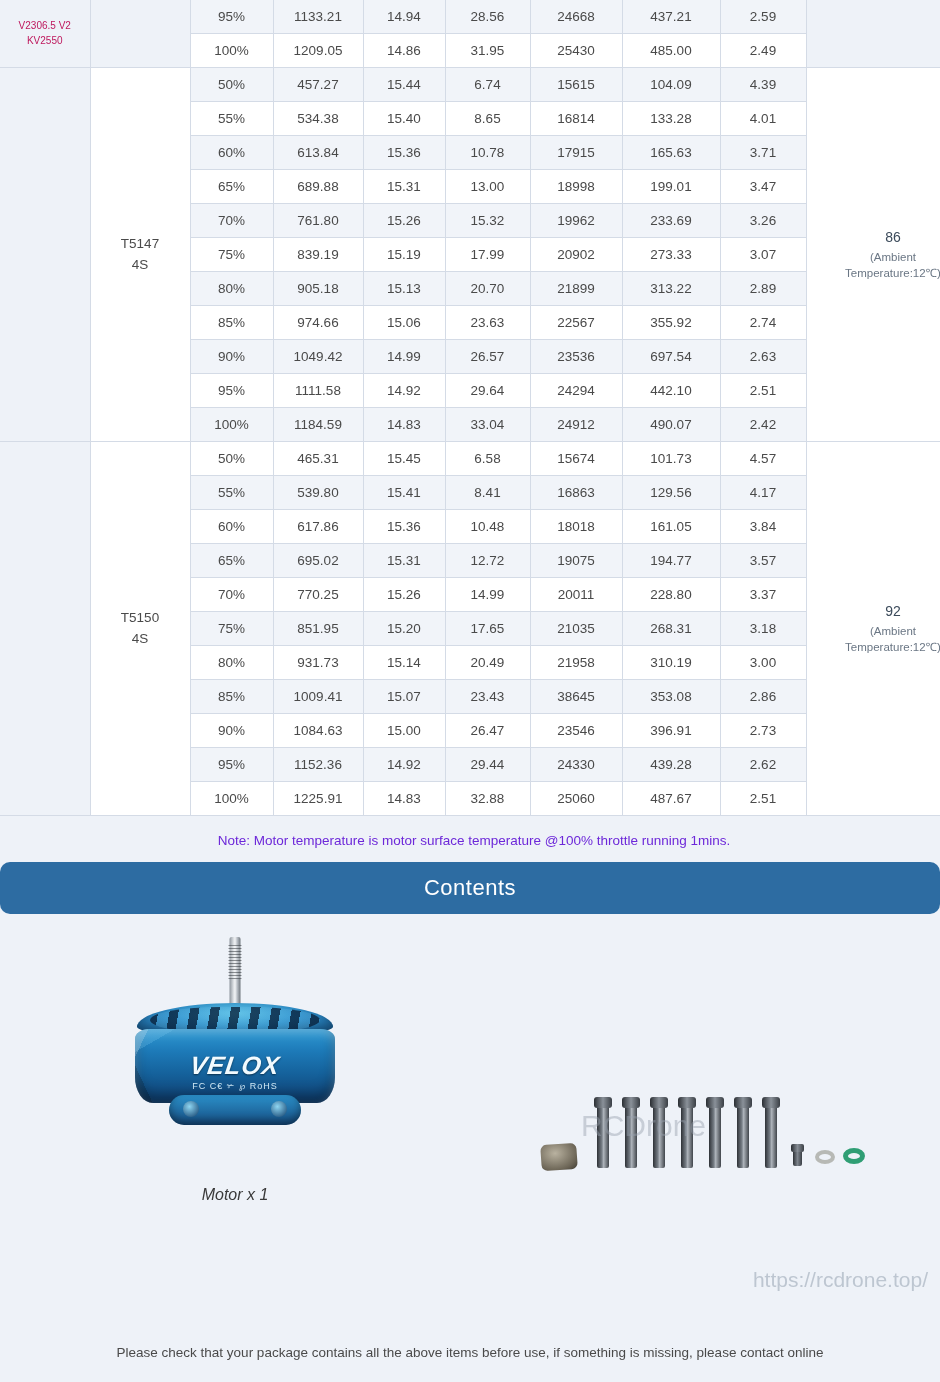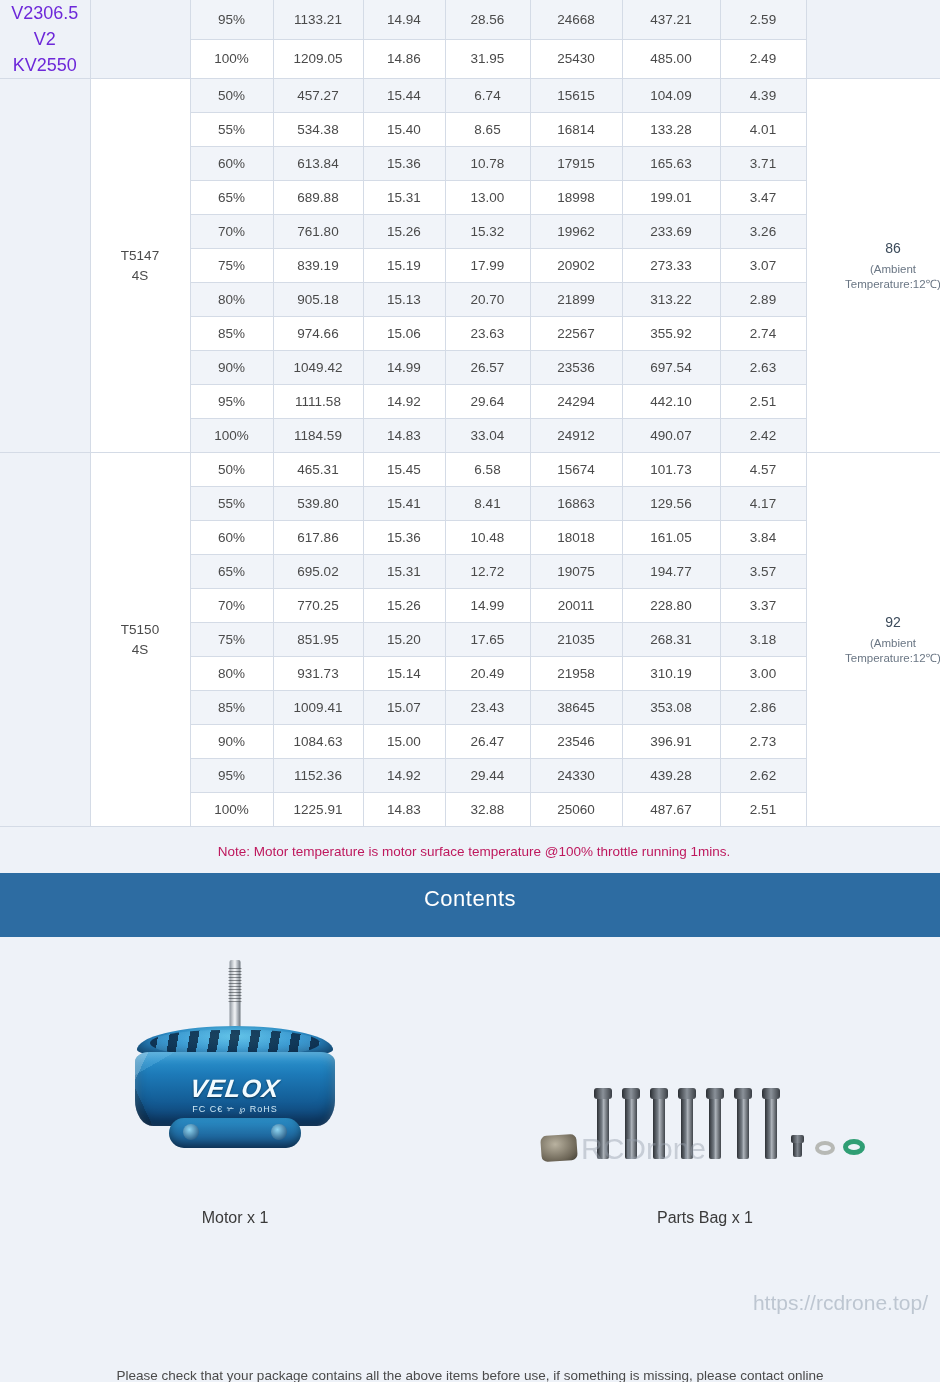--- a/index.html
+++ b/index.html
@@ -41,22 +41,22 @@
   .col-thr   { width: 83px; }
   .col-pull  { width: 90px; }
   .col-volt  { width: 82px; }
   .col-cur   { width: 85px; }
   .col-rpm   { width: 92px; }
   .col-pow   { width: 98px; }
   .col-eff   { width: 86px; }
   .col-temp  { width: 174px; }
 
   td.motor-name {
-    color: #6d28d9;
-    font-size: 18px;
+    color: #be185d;
+    font-size: 10px;
     background: #eef2f8 !important;
     border-left: none;
     line-height: 1.45;
   }
   td.blank-left {
     background: #eef2f8 !important;
     border-left: none;
   }
   td.prop-name {
     background: #ffffff !important;
@@ -82,35 +82,36 @@
   td.temp-blank {
     background: #eef2f8 !important;
     border-right: none;
   }
   tr.first-row td { border-top: none; }
 
   
   .note {
     text-align: center;
     font-size: 13.5px;
-    color: #be185d;
+    color: #6d28d9;
     padding: 14px 0 10px 8px;
     line-height: 1.6;
     background: #eef2f8;
   }
 
   
   .contents-banner {
     background: #2d6ca2;
     color: #ffffff;
     text-align: center;
     font-size: 22px;
-    height: 64px;
+    height: 52px;
     line-height: 52px;
     letter-spacing: 0.5px;
+    border-radius: 10px;
   }
 
   
   .contents-area {
     background: #eef2f8;
     height: 420px;
     position: relative;
   }
   .items-row {
     display: flex;
@@ -122,20 +123,21 @@
   }
   .item {
     width: 420px;
     text-align: center;
     position: relative;
   }
   .item-caption {
     font-size: 16px;
     color: #3a3a3a;
     margin-top: 14px;
+    font-style: italic;
   }
 
   
   .motor-graphic {
     width: 230px;
     height: 235px;
     margin: 0 auto;
     position: relative;
   }
   .shaft {
@@ -638,21 +640,20 @@
         <div class="screw" style="left:90px;  height:62px;"></div>
         <div class="screw" style="left:118px; height:62px;"></div>
         <div class="screw" style="left:146px; height:62px;"></div>
         <div class="screw" style="left:174px; height:62px;"></div>
         <div class="screw" style="left:202px; height:62px;"></div>
         <div class="screw" style="left:230px; height:62px;"></div>
         <div class="small-screw" style="left:258px;"></div>
         <div class="washer" style="left:280px;"></div>
         <div class="oring" style="left:308px;"></div>
       </div>
-      <div class="item-caption">Parts Bag x 1</div>
     </div>
 
   </div>
 
   <div class="watermark-center">RCDrone</div>
   <div class="watermark-url">https://rcdrone.top/</div>
 </div>
 
 <div class="footer">
   <div>Please check that your package contains all the above items before use, if something is missing, please contact online</div>

